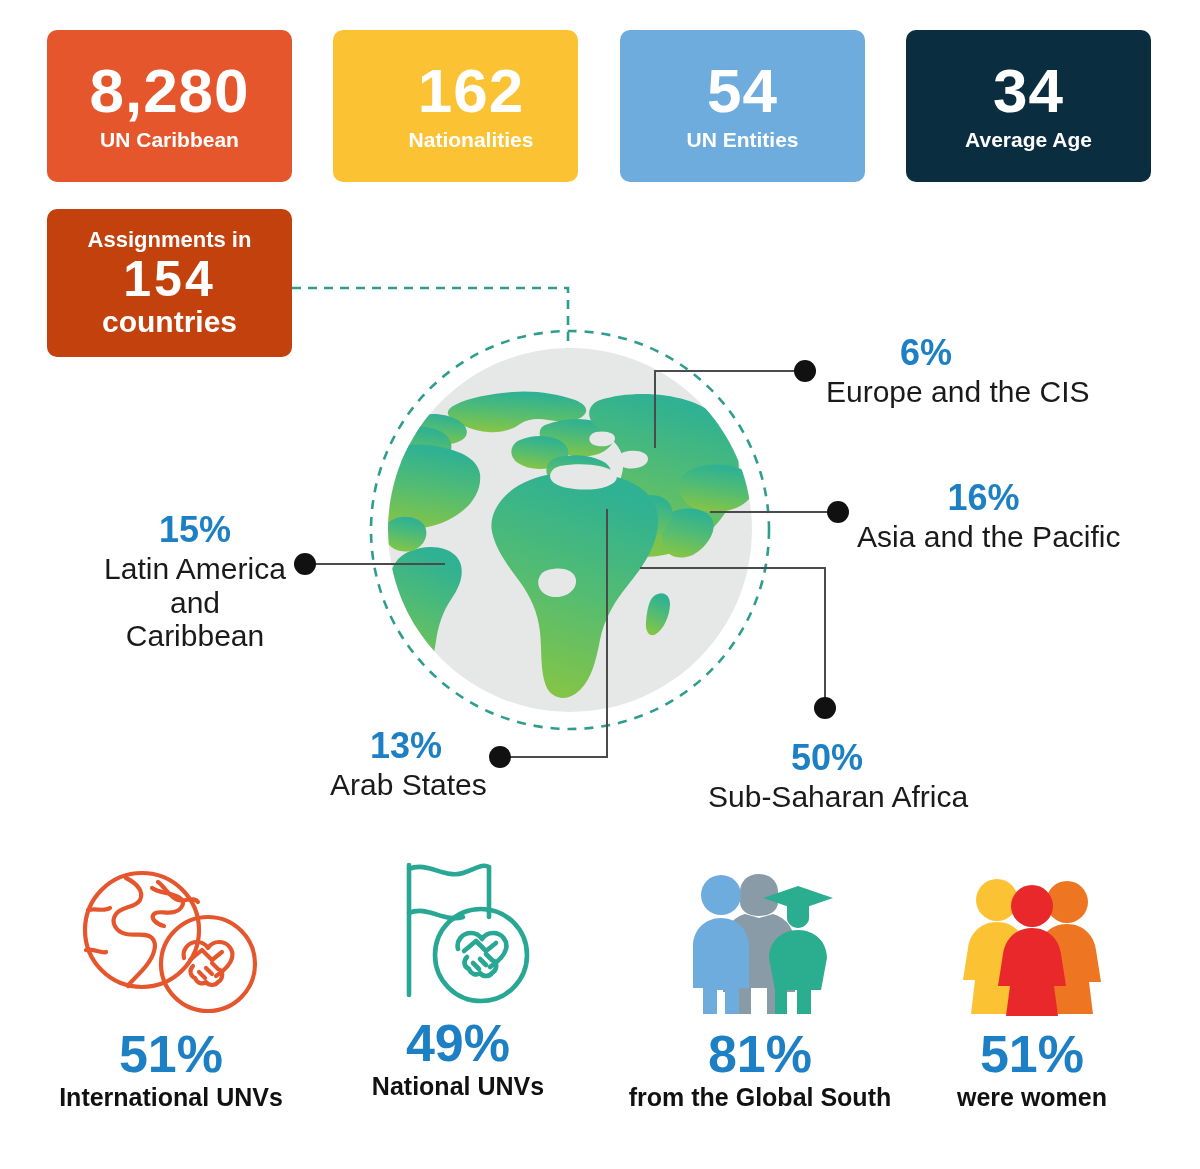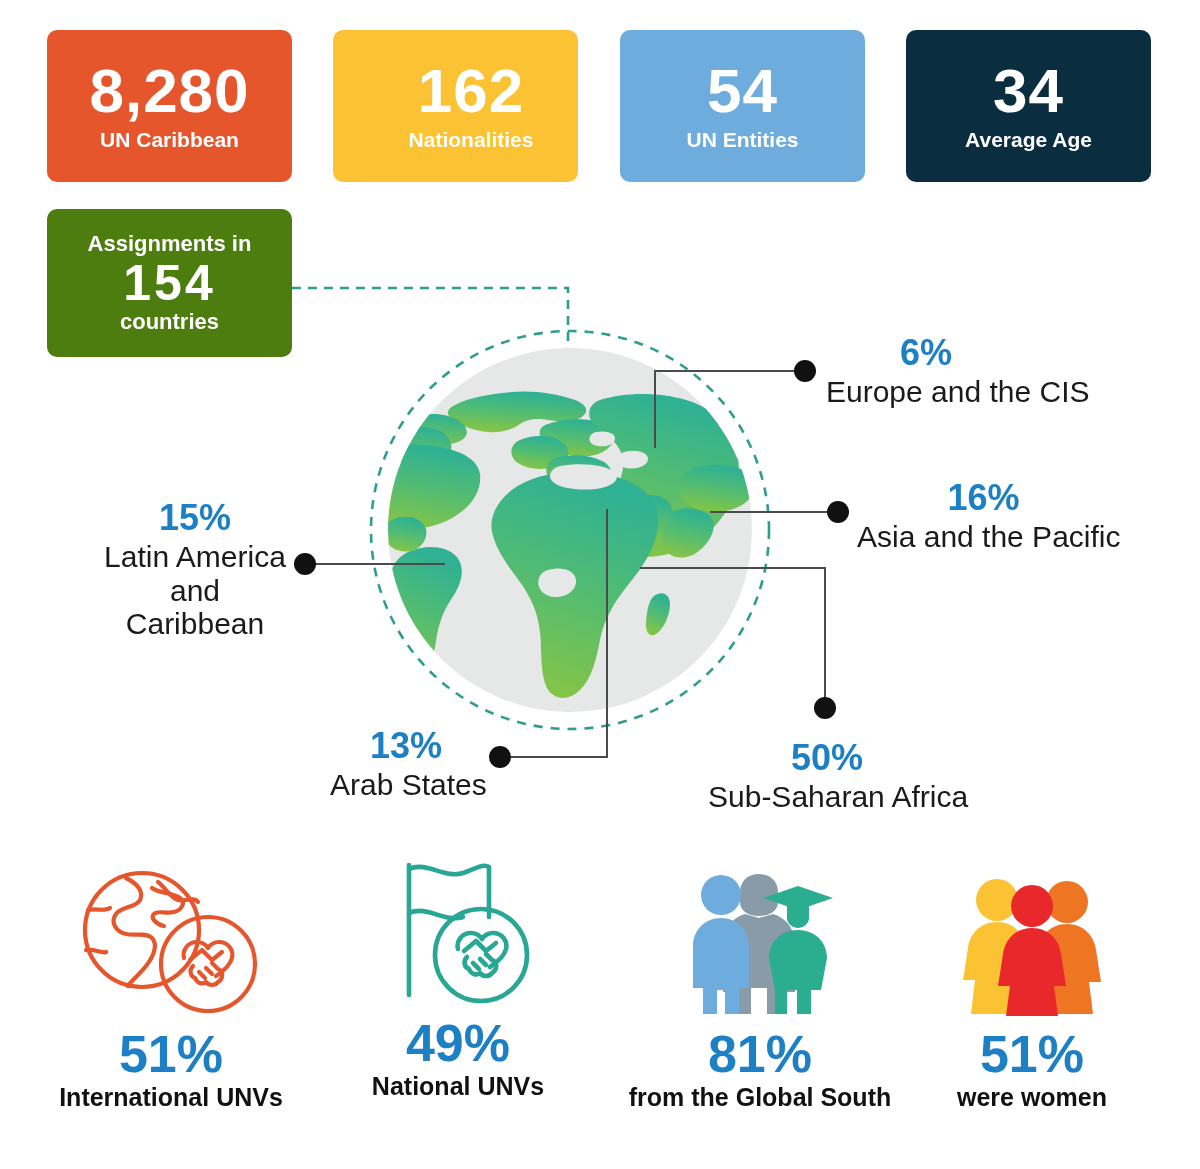--- a/index.html
+++ b/index.html
@@ -32,27 +32,27 @@
 
   
   #card-volunteers{left:47px;top:30px;width:245px;height:152px;background:#E6562D;}
   #card-nationalities{left:333px;top:30px;width:245px;height:152px;background:#FBC233;padding-left:31px;}
   #card-entities{left:620px;top:30px;width:245px;height:152px;background:#6FACDE;}
   #card-age{left:906px;top:30px;width:245px;height:152px;background:#0B2D40;}
 
   
   #card-assignments{
     position:absolute;left:47px;top:209px;width:245px;height:148px;
-    background:#4d7c0f;border-radius:10px;color:#fff;
+    background:#c2410c;border-radius:10px;color:#fff;
     display:flex;flex-direction:column;align-items:center;justify-content:center;
     box-sizing:border-box;
   }
   #card-assignments .top-lab{font-size:22px;font-weight:bold;line-height:1;margin-bottom:2px;}
   #card-assignments .big-num{font-size:50px;font-weight:bold;line-height:1.05;letter-spacing:3px;}
-  #card-assignments .bot-lab{font-size:22px;font-weight:bold;line-height:1;margin-top:2px;}
+  #card-assignments .bot-lab{font-size:30px;font-weight:bold;line-height:1;margin-top:2px;}
 
   
   #globe-wrap{position:absolute;left:0;top:0;width:1200px;height:840px;}
 
   .region-label{position:absolute;}
   .region-pct{
     font-size:36px;font-weight:bold;color:#1E80C4;line-height:1;
     white-space:nowrap;
   }
   .region-name{
@@ -226,21 +226,21 @@
   <div class="region-label" style="left:708px;top:740px;">
     <div class="region-pct" style="text-align:center;width:238px;">50%</div>
     <div class="region-name" style="margin-top:4px;">Sub-Saharan Africa</div>
   </div>
 
   <div class="region-label" style="left:330px;top:728px;">
     <div class="region-pct" style="text-align:center;width:152px;">13%</div>
     <div class="region-name" style="margin-top:4px;text-align:center;width:152px;">Arab States</div>
   </div>
 
-  <div class="region-label" style="left:100px;top:500px;width:190px;text-align:center;">
+  <div class="region-label" style="left:100px;top:512px;width:190px;text-align:center;">
     <div class="region-pct">15%</div>
     <div class="region-name two-line" style="margin-top:4px;">Latin America and Caribbean</div>
   </div>
 
   <div class="bottom-stat" style="left:31px;top:862px;">
     <div class="icon-box">
       <svg width="210" height="160" viewBox="0 0 210 160">
         <g fill="none" stroke="#E6562D" stroke-width="4.2" stroke-linejoin="round" stroke-linecap="round">
           <circle cx="76" cy="68" r="57"></circle>
           <path d="M60,16 C72,22 78,30 74,38 C70,46 56,44 50,52 C44,60 50,70 60,72

